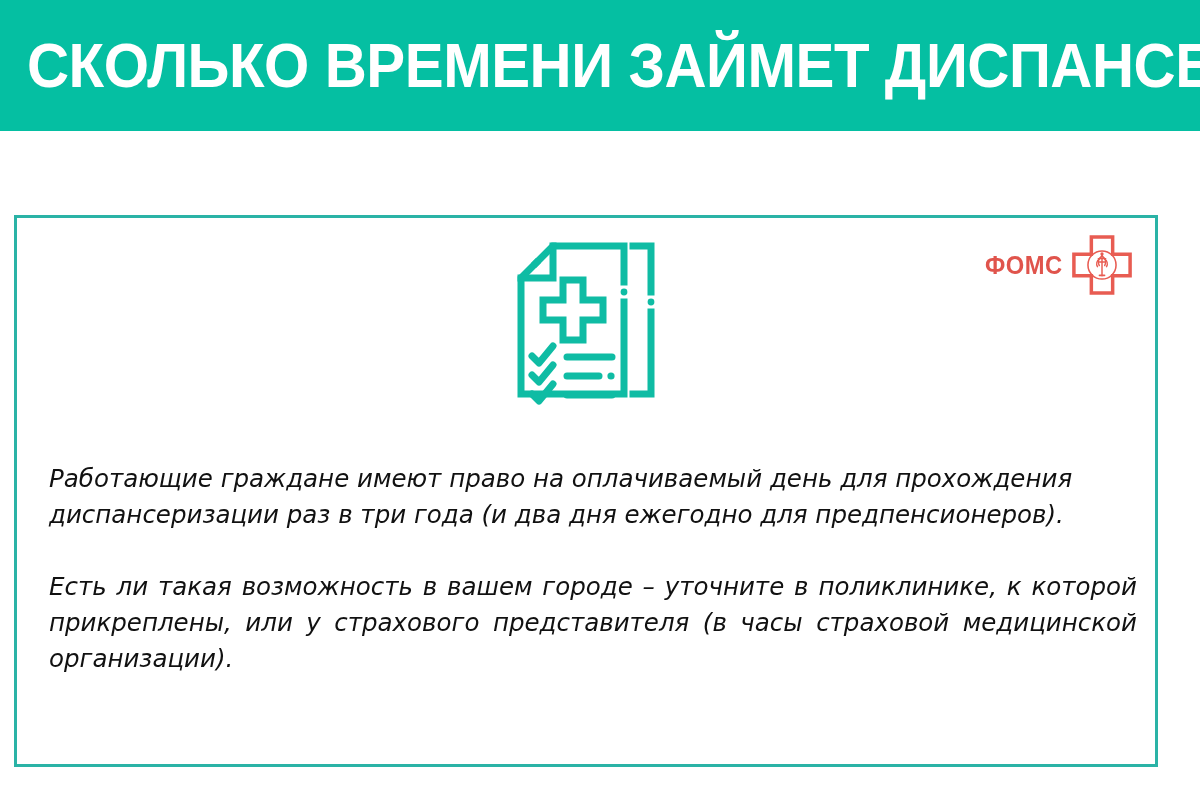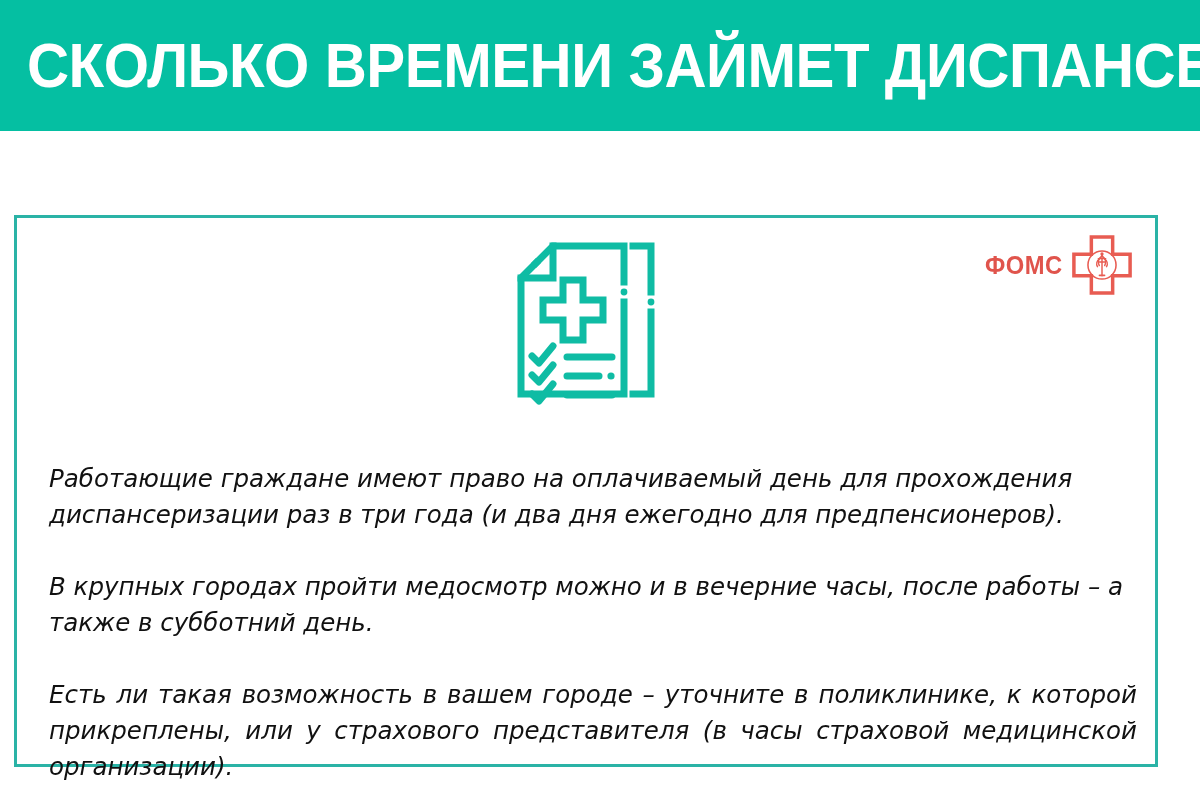--- a/index.html
+++ b/index.html
@@ -171,17 +171,16 @@
           <line x1="76" y1="140" x2="108" y2="140" stroke-linecap="round"></line>
           <line x1="76" y1="159" x2="121" y2="159" stroke-linecap="round"></line>
           <circle cx="120" cy="140" r="3.6" fill="#0FBCA4" stroke="none"></circle>
         </g>
       </svg>
     </span>
   </div>
 
   <div class="body-text">
     <p class="para">Работающие граждане имеют право на оплачиваемый день для прохождения диспансеризации раз в три года (и два дня ежегодно для предпенсионеров).</p>
-    <p class="para">В крупных городах пройти медосмотр можно и в вечерние часы, после работы – а также в субботний день.</p>
     <p class="para justify">Есть ли такая возможность в вашем городе – уточните в поликлинике, к которой прикреплены, или у страхового представителя (в часы страховой медицинской организации).</p>
   </div>
 
 </div>
 
 </body></html>

